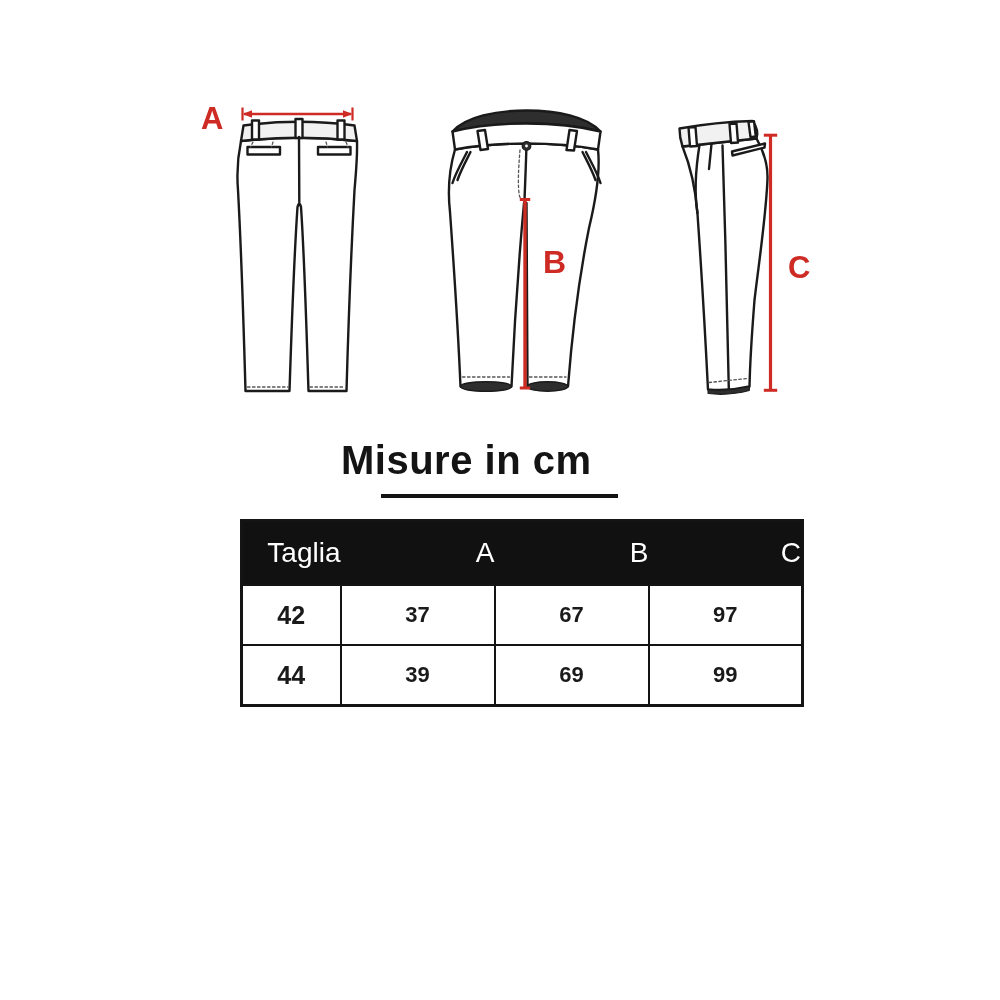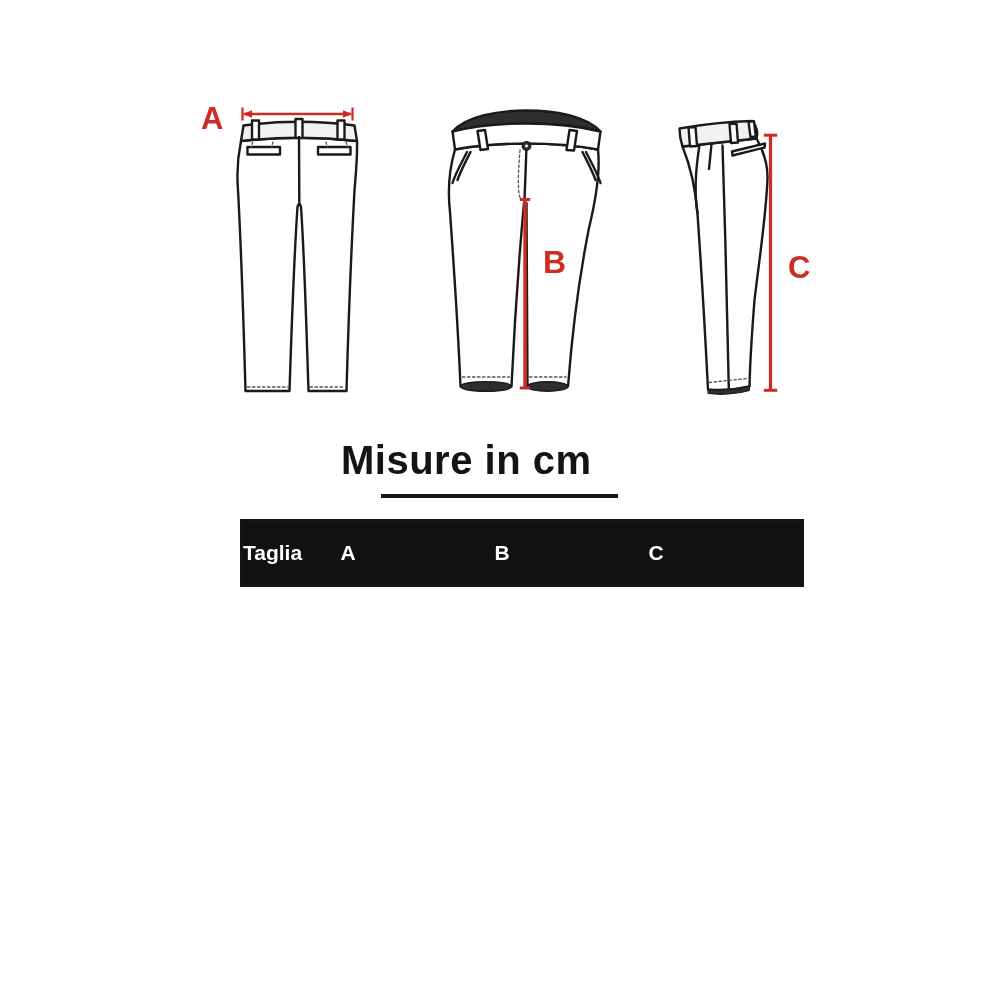--- a/index.html
+++ b/index.html
@@ -56,23 +56,23 @@
     left: 240px;
     top: 519px;
     border-collapse: collapse;
     border: 3px solid #141414;
     table-layout: fixed;
   }
   table.size-table th {
     background: #111111;
     color: #ffffff;
     height: 62px;
-    font-size: 21px;
-    font-weight: bold;
-    text-align: left;
+    font-size: 28px;
+    font-weight: normal;
+    text-align: right;
     border: none;
     padding: 0;
   }
   table.size-table td {
     background: #ffffff;
     color: #1a1a1a;
     border: 2.5px solid #141414;
     height: 58px;
     font-size: 22px;
     font-weight: bold;
@@ -214,16 +214,28 @@
     </colgroup>
     <thead>
       <tr>
         <th>Taglia</th>
         <th>A</th>
         <th>B</th>
         <th>C</th>
       </tr>
     </thead>
     <tbody>
+      <tr>
+        <td class="col-size">42</td>
+        <td>37</td>
+        <td>67</td>
+        <td>97</td>
+      </tr>
+      <tr>
+        <td class="col-size">44</td>
+        <td>39</td>
+        <td>69</td>
+        <td>99</td>
+      </tr>
     </tbody>
   </table>
 
 </div>
 
 </body></html>

